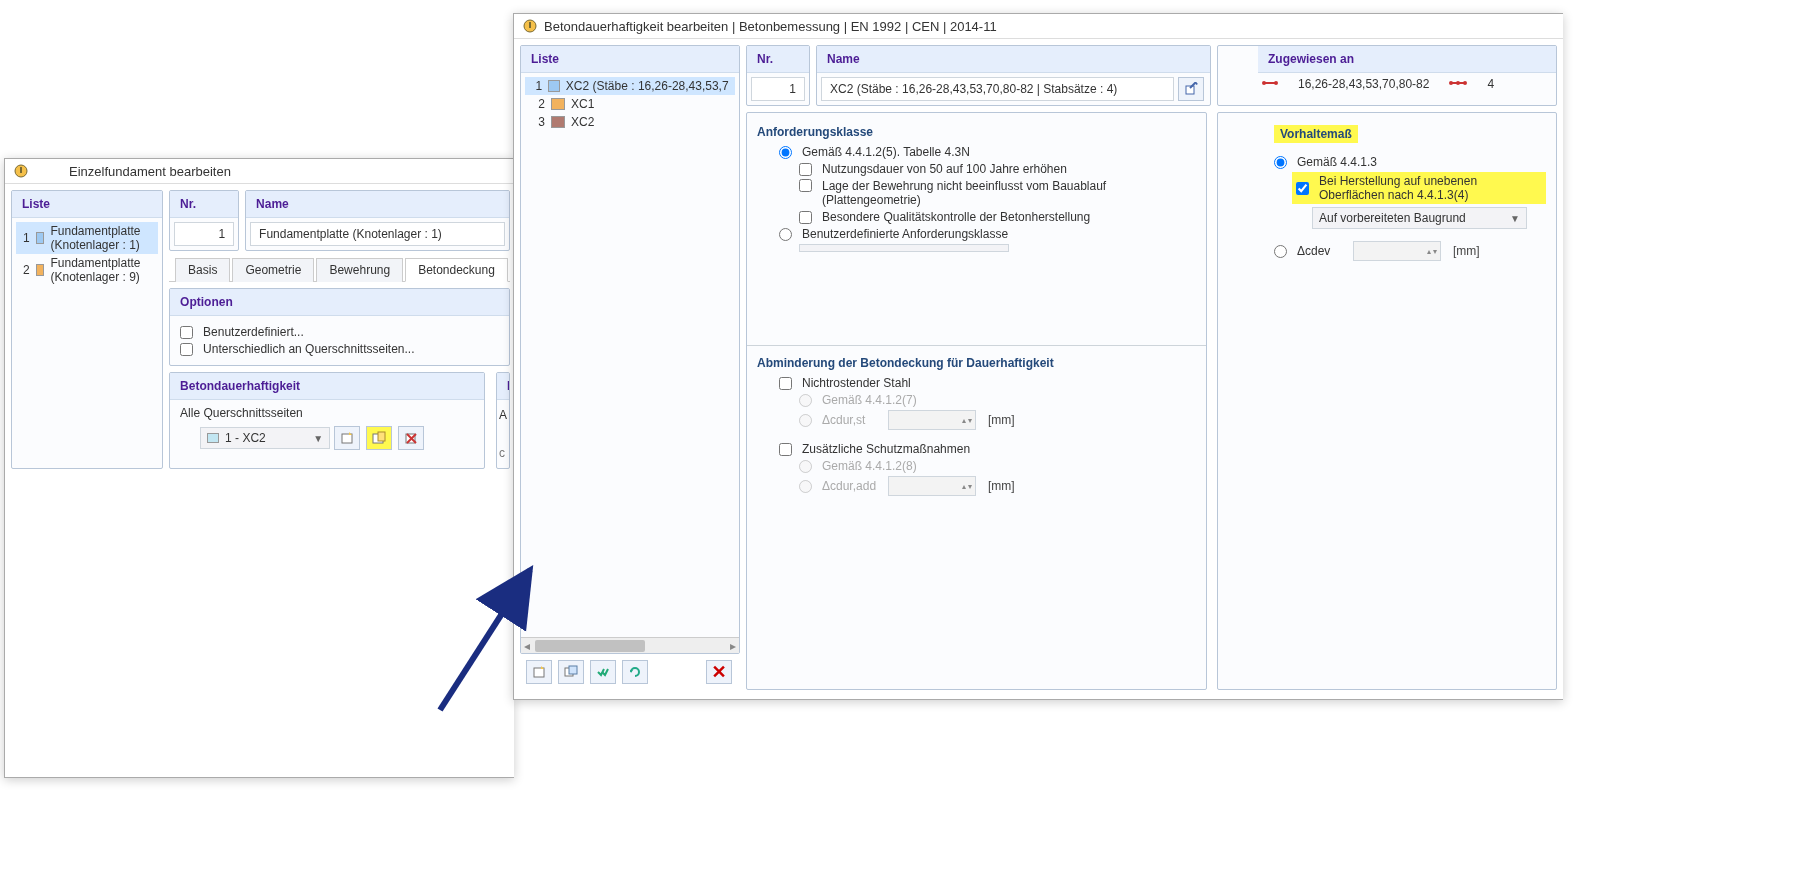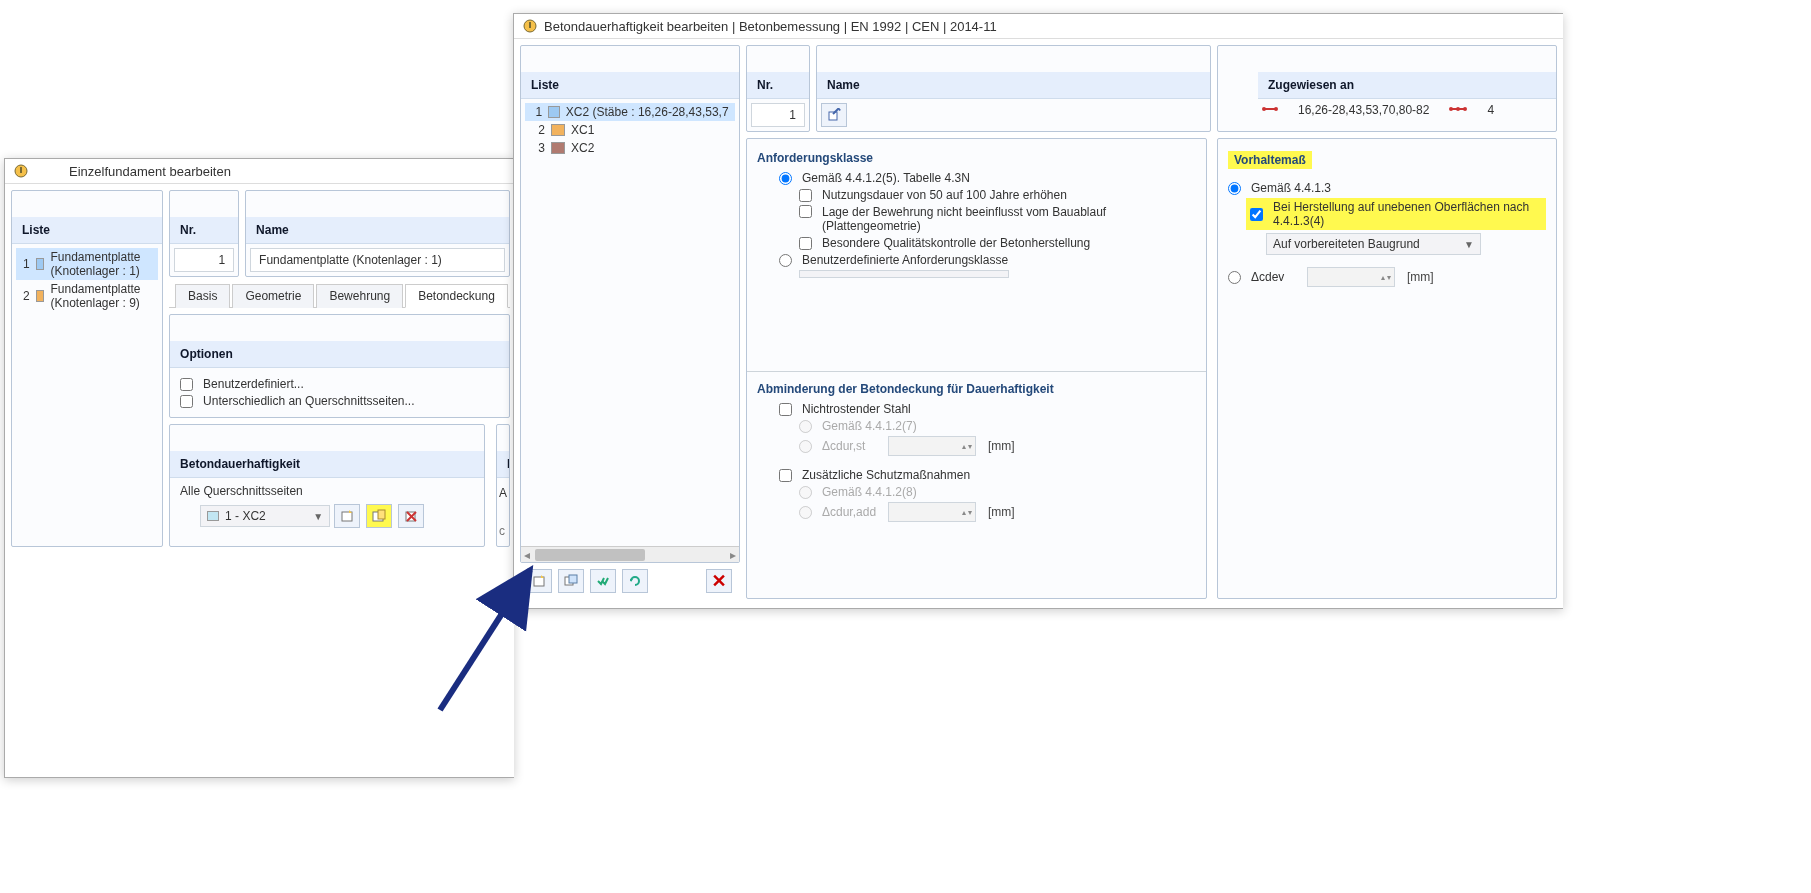--- a/index.html
+++ b/index.html
@@ -32,25 +32,24 @@
     display: inline-flex; align-items: center; justify-content: center;
   }
   .panel {
     border: 1px solid #b8c6d8;
     border-radius: 2px;
     background: #fbfcfe;
     display: flex; flex-direction: column;
   }
   .panel-title {
     padding: 6px 10px;
-    color: #0f172a;
+    color: #4c1d95;
     font-weight: 600;
     background: #e5eefc;
     border-bottom: 1px solid #cfdcec;
-    margin-top: 26px;
   }
   .panel-body { padding: 4px; }
   .fieldval {
     background: #fff;
     border: 1px solid #cfd6dd;
     padding: 4px 8px;
     text-align: right;
     color: #333;
   }
   .namefield {
@@ -120,21 +119,21 @@
 
   
   #win1 {
     left: 4px; top: 158px; width: 510px; height: 620px;
     border-right: none;
   }
   #win1 .titlebar { border-bottom: 1px solid #ddd; gap: 40px; }
 
   
   #win2 {
-    left: 513px; top: 13px; width: 1050px; height: 596px;
+    left: 513px; top: 13px; width: 1050px; height: 687px;
     border-right: none;
   }
   #win2 .titlebar { border-bottom: 1px solid #ddd; }
 
   .disabled { color:#aaa; }
   .small-sep { border-bottom:1px solid #cdd4da; margin: 10px -10px; }
   .subtle { color: #777; }
   .bottom-toolbar { display:flex; gap:4px; padding:6px;}
   .closebtn { color:#c00; font-weight:bold; font-size:18px;}
 </style>
@@ -328,20 +327,21 @@
       <div style="display:flex; gap:6px;">
         <div class="panel" style="width:64px;">
           <div class="panel-title">Nr.</div>
           <div class="panel-body">
               <div class="fieldval">1</div>
             </div>
         </div>
         <div class="panel" style="flex:1;">
           <div class="panel-title">Name</div>
           <div class="panel-body" style="display:flex; gap:4px; align-items:center;">
+            <div class="namefield" style="flex:1;">XC2 (Stäbe : 16,26-28,43,53,70,80-82 | Stabsätze : 4)</div>
             <span class="iconbtn">
                 <svg width="14" height="14">
                   <rect x="2" y="4" width="8" height="8" fill="#fff" stroke="#46a"></rect>
                   <path d="M6 6 L12 0" stroke="#46a" stroke-width="2"></path>
                   <polygon points="11,-1 14,2 12,3" fill="#46a"></polygon>
                 </svg>
               </span>
           </div>
         </div>
         <div class="panel assigned" style="width:340px;padding-left:40px;">
@@ -437,21 +437,21 @@
                   <span class="btns">
                     <span>▴</span>
                     <span>▾</span>
                   </span>
                 </span>
               <span class="unit">[mm]</span>
             </div>
           </div>
         </div>
 
-        <div class="panel" style="width:340px;">
+        <div class="panel" style="width:340px;padding-left:46px;">
           <div class="content">
             <div class="group-title hl" style="display:inline-block; padding:2px 6px;">Vorhaltemaß</div>
             <div class="optrow" style="margin-top:6px;">
                 <input type="radio" name="vorh" checked="" style="">
                 <label>Gemäß 4.4.1.3</label>
               </div>
             <div class="optrow hl" style="padding:2px 4px; margin-left:18px;">
               <input type="checkbox" checked="" style="">
               <label style="max-width:290px;">Bei Herstellung auf unebenen Oberflächen nach 4.4.1.3(4)</label>
             </div>

